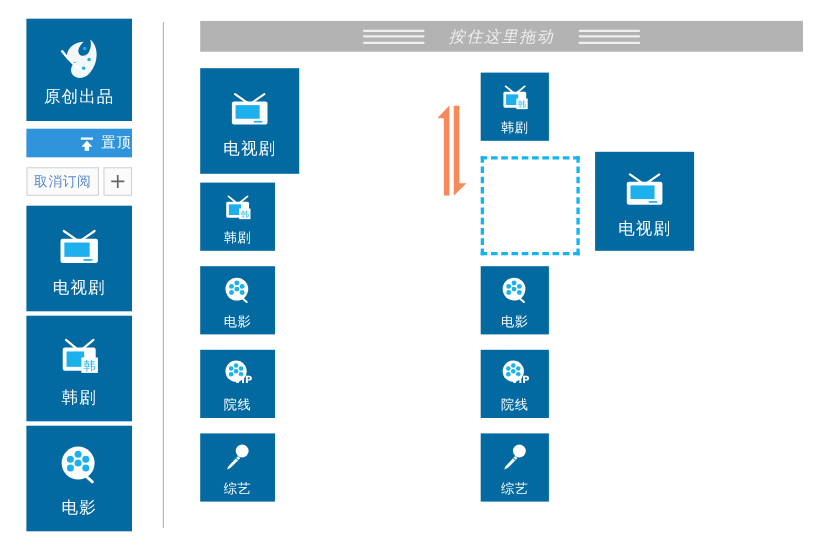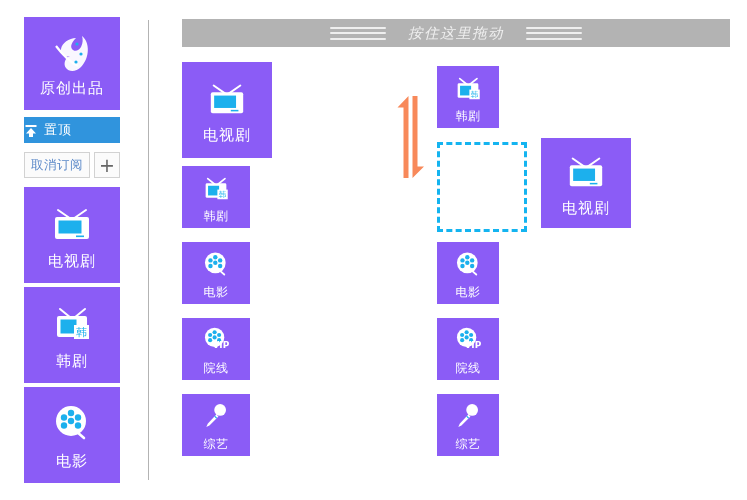--- a/index.html
+++ b/index.html
@@ -9,32 +9,32 @@
     font-family:"DejaVu Sans","Liberation Sans",sans-serif;
     overflow:hidden;
     position:relative;
   }
   .root{position:absolute;left:0;top:0;width:747px;height:500px;}
 
   
   .sidebar{position:absolute;left:0;top:0;width:148px;height:500px;}
   .divider{position:absolute;left:148px;top:20px;width:1px;height:460px;background:#b3b3b3;}
 
-  .tile{position:absolute;background:#8b5cf6;display:flex;flex-direction:column;
+  .tile{position:absolute;background:#0369a1;display:flex;flex-direction:column;
         align-items:center;justify-content:center;box-sizing:border-box;}
   .tile .lbl{color:#ffffff;font-size:15px;line-height:1;margin-top:7px;letter-spacing:1px;}
   .tile.small .lbl{font-size:12px;margin-top:4px;letter-spacing:0.5px;}
 
   
   .logo-tile{left:24px;top:17px;width:96px;height:93px;}
   .logo-glyph{width:40px;height:42px;}
 
   
   .pin-btn{position:absolute;left:24px;top:117px;width:96px;height:26px;background:#3094dd;
-           display:flex;align-items:center;justify-content:flex-start;gap:6px;box-sizing:border-box;}
+           display:flex;align-items:center;justify-content:flex-end;gap:6px;box-sizing:border-box;}
   .pin-btn .ptxt{color:#ffffff;font-size:13px;letter-spacing:1px;}
   .pin-arrow{width:14px;height:14px;}
 
   
   .unsub-row{position:absolute;left:24px;top:152px;height:26px;display:flex;gap:4px;border-radius:13px;}
   .unsub-btn{width:66px;height:26px;border:1px solid #d2d2d2;background:#fbfbfb;
              display:flex;align-items:center;justify-content:center;box-sizing:border-box;}
   .unsub-btn .utxt{font-size:12.5px;color:#5a88c8;letter-spacing:0.5px;}
   .plus-btn{width:26px;height:26px;border:1px solid #d2d2d2;background:#fbfbfb;
             display:flex;align-items:center;justify-content:center;box-sizing:border-box;

